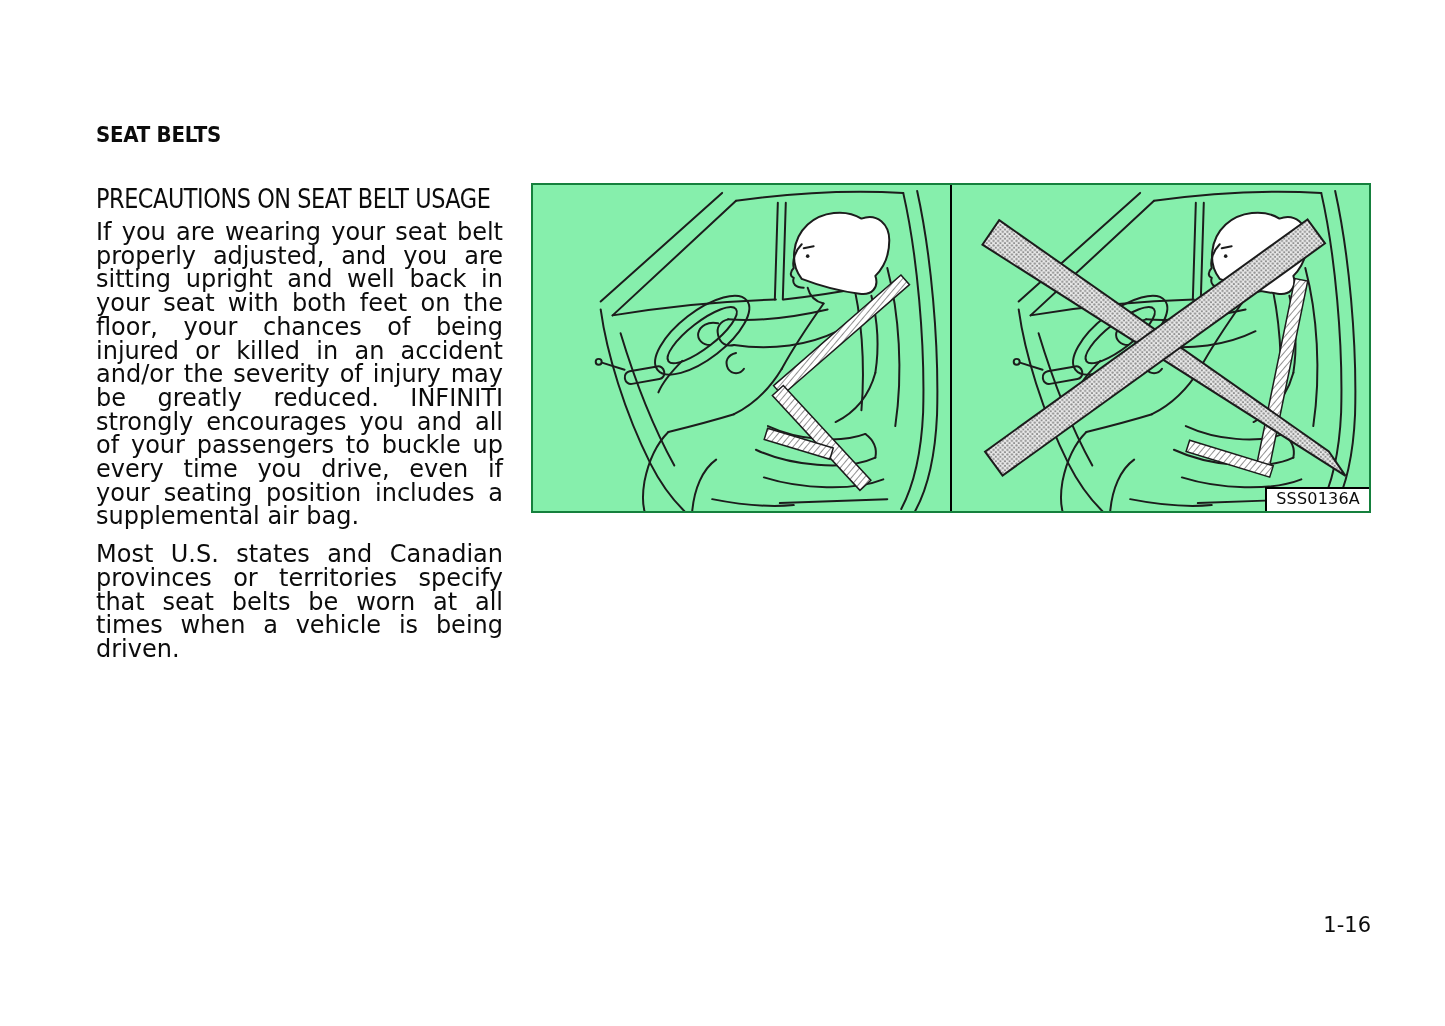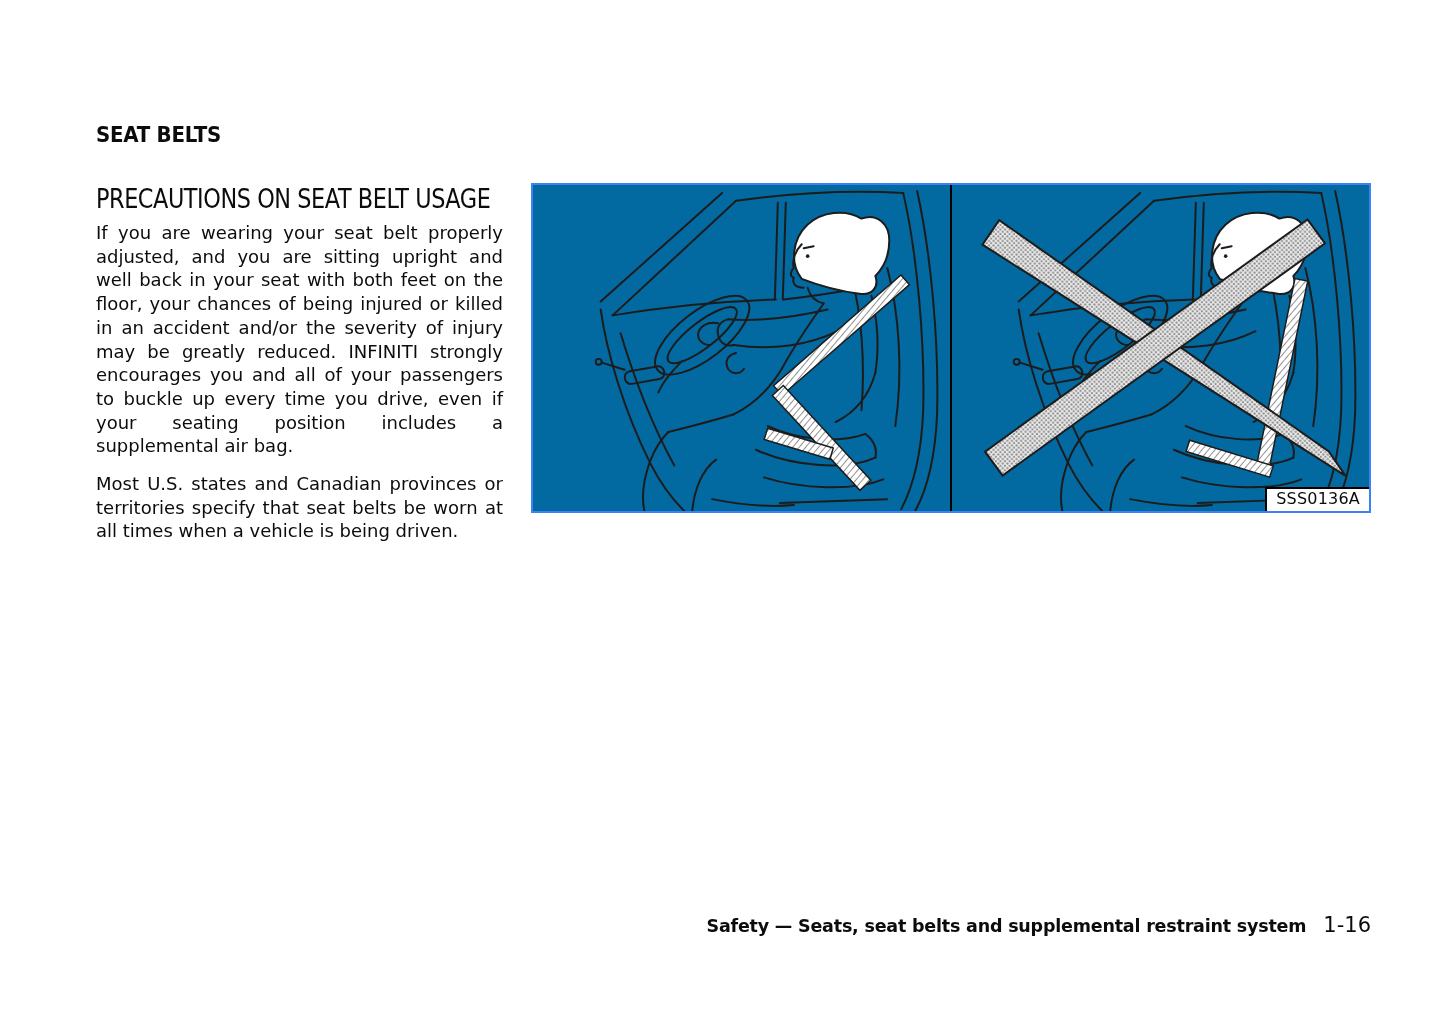--- a/index.html
+++ b/index.html
@@ -18,28 +18,28 @@
     white-space:nowrap;
   }
   .main-heading{
     position:absolute;left:96px;top:184px;
     font-size:26px;font-weight:400;letter-spacing:-0.5px;
     transform:scaleX(0.86);transform-origin:left center;
     white-space:nowrap;
   }
   .text-col{
     position:absolute;left:96px;top:221px;width:407px;
-    font-size:18px;line-height:23.7px;
+    font-size:24px;line-height:23.7px;
     text-align:justify;
   }
   .text-col p{margin:0 0 6px 0;}
   .text-col p.bold{font-weight:400;margin-top:14px;}
   .figure-box{
     position:absolute;left:531px;width:840px;height:330px;
-    border:2px solid #3b82f6;background:#0369a1;box-sizing:border-box;
+    border:2px solid #15803d;background:#86efac;box-sizing:border-box;
   }
   #fig1{top:183px;}
   #fig2{top:528px;}
   .figure-box svg.art{display:block;width:100%;height:100%;}
   .fig-label{
     position:absolute;right:0;bottom:0;
     background:#fff;border-top:2px solid #000;border-left:2px solid #000;
     padding:1px 9px 3px 9px;
     font-size:16px;letter-spacing:0.2px;
     line-height:18px;
@@ -232,17 +232,16 @@
         <use href="#drvBeltBad"></use>
         <use href="#xmark"></use>
       </g>
       <line x1="420" y1="0" x2="420" y2="330" stroke="#000" stroke-width="2"></line>
     </svg>
     <div class="fig-label">SSS0136A</div>
   </div>
 
 
   <div class="footer">
-    <span class="chapter">Safety — Seats, seat belts and supplemental restraint system</span>
     <span class="pagenum">1-16</span>
   </div>
 
 </div>
 
 </body></html>

